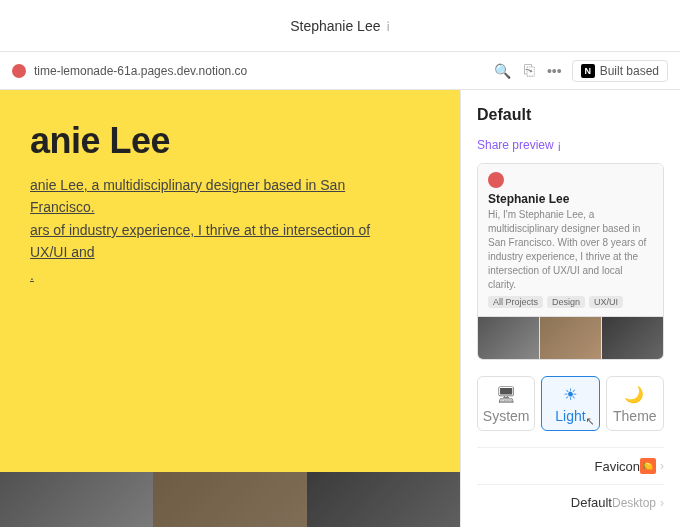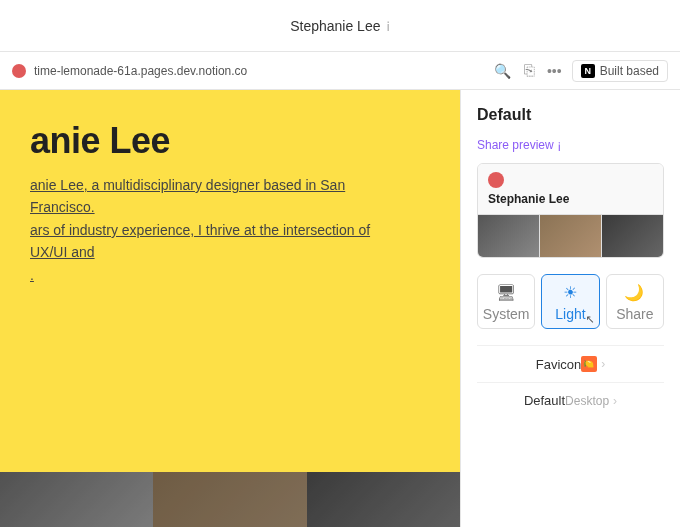--- a/index.html
+++ b/index.html
@@ -316,21 +316,21 @@
     }
     .theme-option.active .theme-label {
       color: #2383e2;
       text-align: center;
     }
 
     
     .settings-row {
       display: flex;
       align-items: center;
-      justify-content: center;
+      justify-content: flex-end;
       padding: 10px 0;
       border-top: 1px solid #f0f0f0;
       cursor: pointer;
     }
     .settings-row-label {
       font-size: 13px;
       color: #333;
     }
     .settings-row-value {
       display: flex;
@@ -422,20 +422,26 @@
     <div class="settings-title">Default</div>
 
     <div class="share-preview-label">
       <span>Share preview</span>
       <span>ℹ</span>
     </div>
     <div class="share-preview-card">
       <div class="share-preview-header">
         <div class="share-favicon"></div>
         <div class="share-site-title">Stephanie Lee</div>
+        <div class="share-site-desc">Hi, I'm Stephanie Lee, a multidisciplinary designer based in San Francisco. With over 8 years of industry experience, I thrive at the intersection of UX/UI and local clarity.</div>
+        <div class="share-tags">
+          <span class="share-tag">All Projects</span>
+          <span class="share-tag">Design</span>
+          <span class="share-tag">UX/UI</span>
+        </div>
       </div>
       <div class="share-images">
         <div class="share-img share-img-1"></div>
         <div class="share-img share-img-2"></div>
         <div class="share-img share-img-3"></div>
       </div>
     </div>
 
     <div class="theme-options">
       <div class="theme-option">
@@ -443,21 +449,21 @@
         <span class="theme-label">System</span>
       </div>
       <div class="theme-option active" style="position:relative;">
         <span class="theme-icon">☀</span>
         <span class="theme-label">Light</span>
 
         <span style="position:absolute; bottom:2px; right:4px; font-size:11px; color:#555;">↖</span>
       </div>
       <div class="theme-option">
         <span class="theme-icon">🌙</span>
-        <span class="theme-label">Share</span>
+        <span class="theme-label">Theme</span>
       </div>
     </div>
 
     <div class="settings-row">
       <span class="settings-row-label">Favicon</span>
       <div class="settings-row-value">
         <div class="favicon-icon">🍋</div>
         <span class="chevron-right">›</span>
       </div>
     </div>

